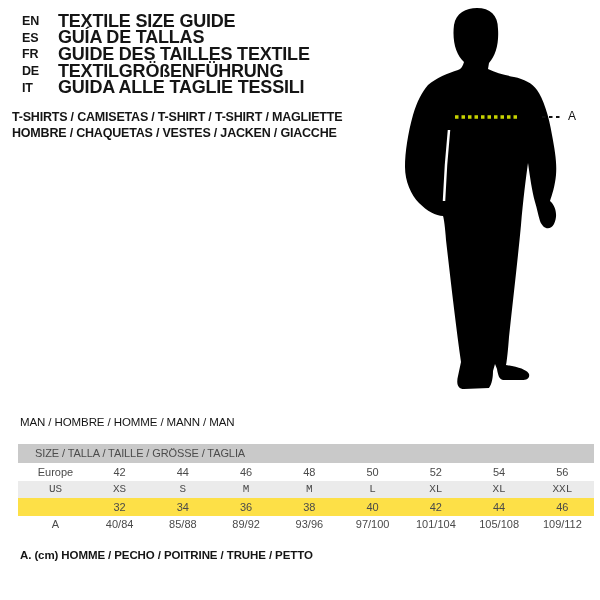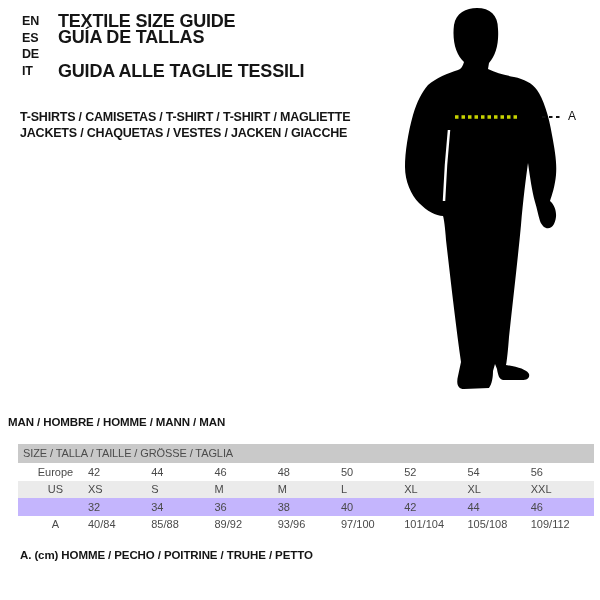--- a/index.html
+++ b/index.html
@@ -13,77 +13,82 @@
   }
   .page { position: absolute; inset: 0; border-radius: 19px; }
 
   
   .lang-list { position: absolute; left: 22px; top: 13px; }
   .lang-row { display: flex; height: 16.6px; align-items: center; }
   .lang-code { width: 36px; font-size: 12.5px; font-weight: bold; letter-spacing: -0.2px; }
   .lang-label { font-size: 18px; font-weight: bold; letter-spacing: -0.2px; white-space: nowrap; }
 
   
-  .product-lines { position: absolute; left: 20px; top: 109px; }
+  .product-lines { position: absolute; left: 12px; top: 109px; }
   .product-line { font-size: 12.5px; font-weight: bold; letter-spacing: -0.2px; line-height: 16.2px; white-space: nowrap; }
 
   
   .figure-svg { position: absolute; left: 400px; top: 5px; width: 190px; height: 390px; }
   .measure-label { position: absolute; left: 568px; top: 109px; font-size: 12px; color: #111; }
 
   
-  .section-title { position: absolute; left: 8px; top: 416px; font-size: 11.5px; font-weight: bold; letter-spacing: -0.1px; }
+  .section-title { position: absolute; left: 20px; top: 416px; font-size: 11.5px; font-weight: normal; letter-spacing: -0.1px; }
 
   
   .size-table { position: absolute; left: 18px; top: 444px; width: 576px; font-size: 11px; color: #4a4a4a; }
   .thead {
     height: 19px; line-height: 19px;
     background: #c9c9c9; color: #4c4c4c;
-    padding-left: 5px; letter-spacing: -0.1px;
+    padding-left: 17px; letter-spacing: -0.1px;
   }
   .trow {
     display: grid;
     grid-template-columns: 70px repeat(8, 1fr);
     height: 17.5px; align-items: center;
   }
   .trow .tlabel { padding-left: 5px; text-align: center; }
-  .trow .tcell { }
+  .trow .tcell { text-align: center; }
   .row-white { background: #ffffff; }
-  .row-gray1 { background: #ebebeb; }
-  .row-gray2 { background: #c4b5fd; }
+  .row-gray1 { background: #ebebeb; font-family: Liberation Mono, monospace; }
+  .row-gray2 { background: #fde047; }
 
   
   .footnote { position: absolute; left: 20px; top: 549px; font-size: 11.5px; font-weight: bold; letter-spacing: -0.1px; }
 </style>
 </head>
 <body>
 
 <div class="page">
 
   <div class="lang-list">
     <div class="lang-row">
       <span class="lang-code">EN</span>
       <span class="lang-label">TEXTILE SIZE GUIDE</span>
     </div>
     <div class="lang-row">
       <span class="lang-code">ES</span>
       <span class="lang-label">GUÍA DE TALLAS</span>
     </div>
     <div class="lang-row">
+      <span class="lang-code">FR</span>
+      <span class="lang-label">GUIDE DES TAILLES TEXTILE</span>
+    </div>
+    <div class="lang-row">
       <span class="lang-code">DE</span>
+      <span class="lang-label">TEXTILGRÖßENFÜHRUNG</span>
     </div>
     <div class="lang-row">
       <span class="lang-code">IT</span>
       <span class="lang-label">GUIDA ALLE TAGLIE TESSILI</span>
     </div>
   </div>
 
   <div class="product-lines">
     <div class="product-line">T-SHIRTS / CAMISETAS / T-SHIRT / T-SHIRT / MAGLIETTE</div>
-    <div class="product-line">JACKETS / CHAQUETAS / VESTES / JACKEN / GIACCHE</div>
+    <div class="product-line">HOMBRE / CHAQUETAS / VESTES / JACKEN / GIACCHE</div>
   </div>
 
   <svg class="figure-svg" viewBox="0 0 190 390" xmlns="http://www.w3.org/2000/svg">
     <path d="M64,57
          C56,50 52,36 54,20
          C56,8 66,3 77,3
          C90,3 98,10 98,24
          C99,38 96,50 89,58
          L88,64
          C96,68 105,70 114,72

